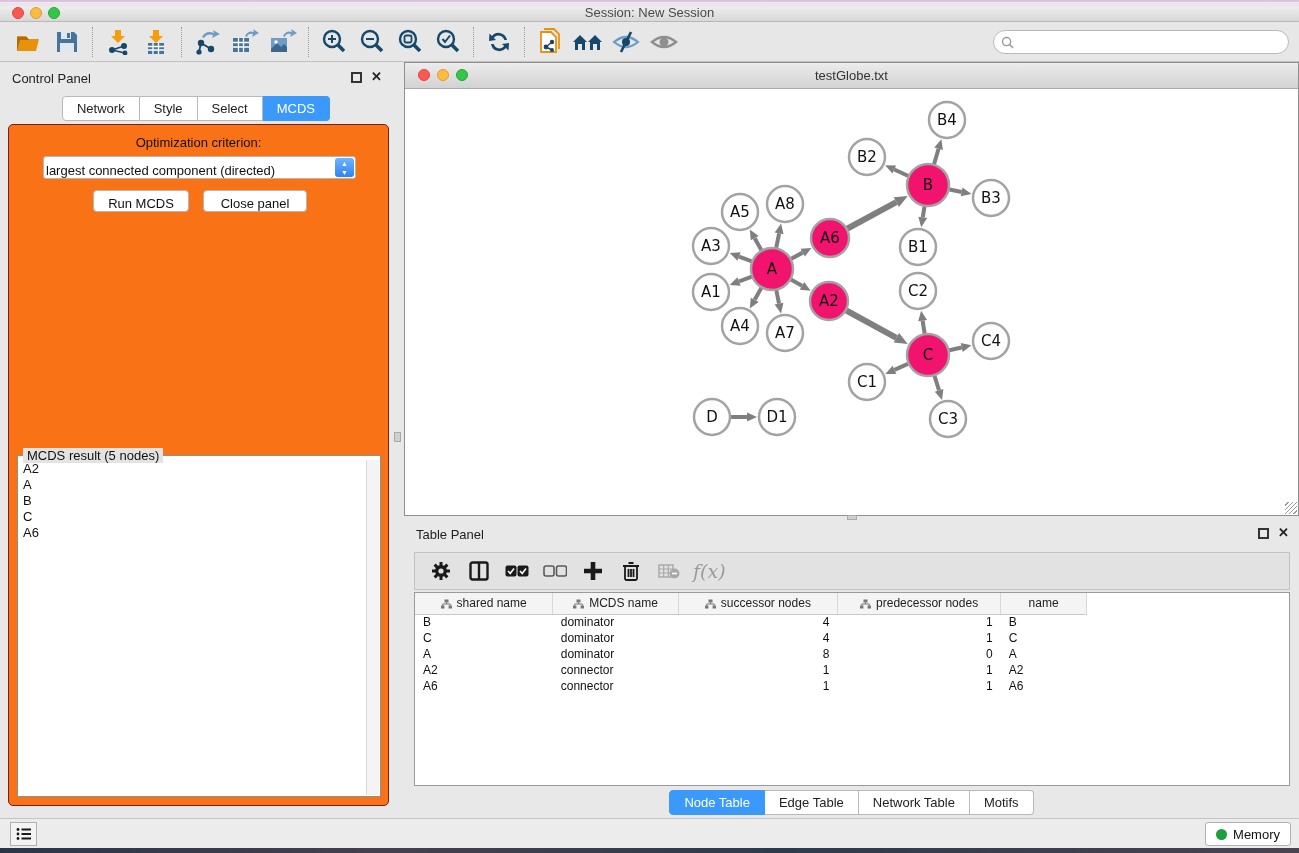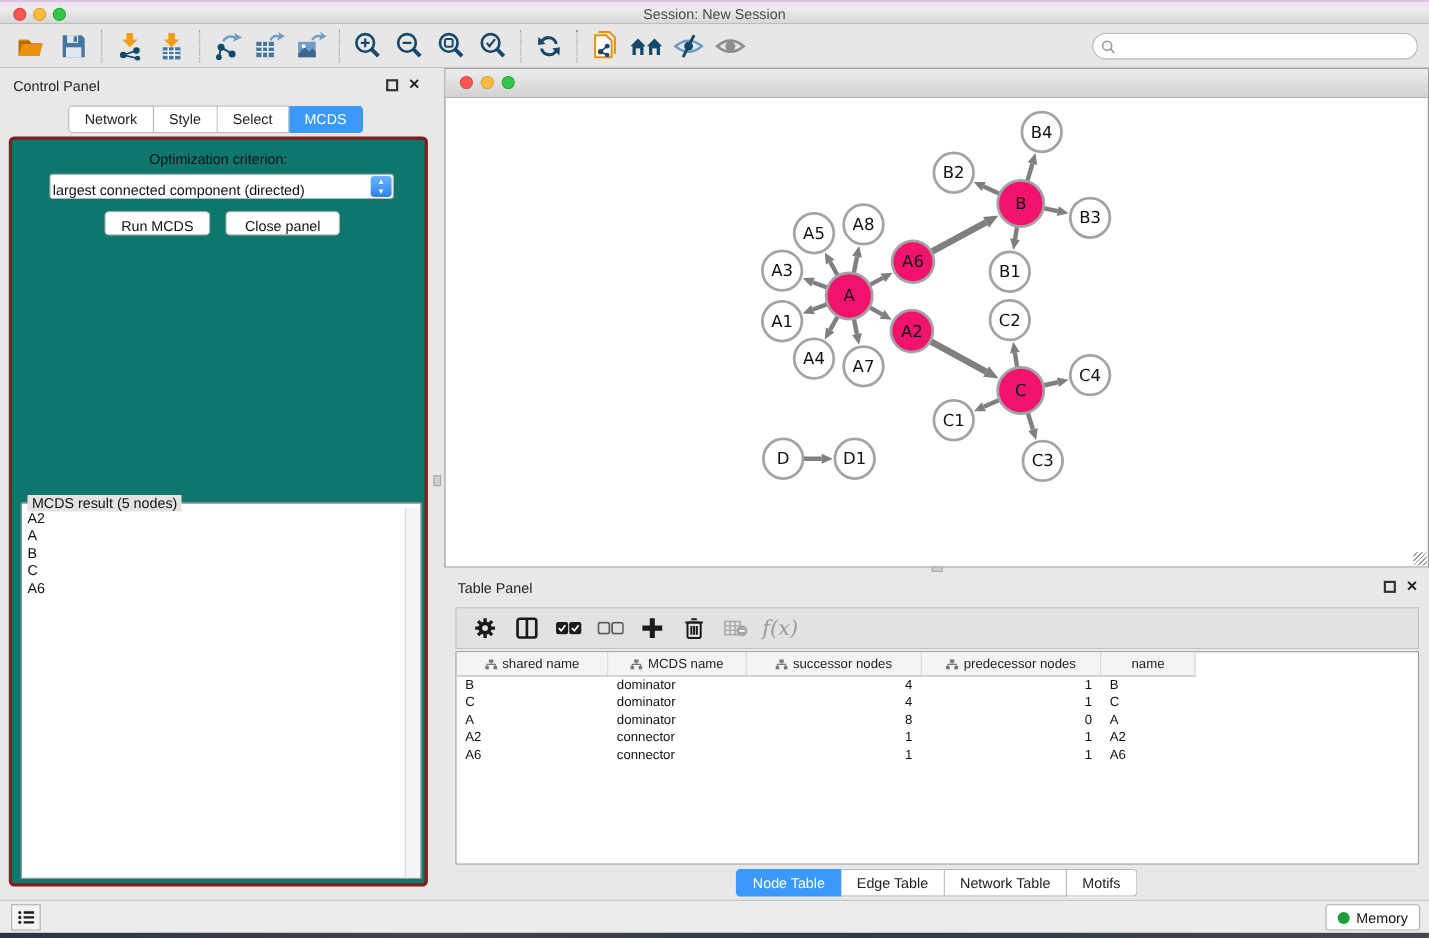--- a/index.html
+++ b/index.html
@@ -30,22 +30,22 @@
   #cp-header .cp-title { position:absolute; left:12px; top:9px; font-size:13px; color:#222; }
   .panel-float { position:absolute; top:10px; width:11px; height:11px; border:2px solid #333; background:transparent; }
   .panel-close { position:absolute; top:7px; font-size:13px; font-weight:bold; color:#222; }
   .segbar { display:flex; justify-content:center; }
   .seg { border:1px solid #b9b9b9; border-left:none; background:#fff; color:#222; font-size:13px;
     padding:4px 14px; cursor:default; }
   .seg:first-child { border-left:1px solid #b9b9b9; border-radius:4px 0 0 4px; }
   .seg:last-child { border-radius:0 4px 4px 0; }
   .seg.active { background:#3b99fc; border-color:#3b99fc; color:#fff; }
   #cp-tabs { position:absolute; left:0; top:34px; width:100%; }
-  #cp-body { position:absolute; left:8px; top:62px; width:381px; height:682px; background:#0f766e;
-    border:3px solid #7f1d1d; border-radius:5px; }
+  #cp-body { position:absolute; left:8px; top:62px; width:381px; height:682px; background:#f97316;
+    border:1px solid #7f1d1d; border-radius:5px; }
   #opt-label { position:absolute; left:0; width:100%; top:10px; text-align:center; font-size:13px; color:#111; }
   #mcds-select { position:absolute; left:34px; top:31px; width:313px; height:23px; background:#fff;
     border:1px solid #b5b5b5; border-radius:3px; font-size:13px; color:#111; display:flex; align-items:flex-end;
     padding-left:2px; }
   #mcds-select .stepper { position:absolute; right:1px; top:1px; width:19px; height:19px; border-radius:3px;
     background:linear-gradient(#6fb5fd,#2f82f0); color:#fff; font-size:7px; line-height:9px; text-align:center;
     display:flex; flex-direction:column; justify-content:center; }
   .cp-btn { position:absolute; top:65px; height:22px; background:#fff; border:1px solid #b5b5b5;
     border-radius:4px; font-size:13px; color:#111; display:flex; align-items:flex-end; justify-content:center; }
   #mcds-result { position:absolute; left:8px; top:330px; width:364px; height:342px; border:1px solid #8f8f8f;
@@ -284,20 +284,21 @@
 </div>
 <div class="splitter-v">
     <div class="grip"></div>
   </div>
 
 <div id="net-window">
   <div id="net-titlebar">
     <span class="tl red" style="left:13px; top:6px"></span>
     <span class="tl yel" style="left:32px; top:6px"></span>
     <span class="tl grn" style="left:51px; top:6px"></span>
+    <div class="title">testGlobe.txt</div>
   </div>
   <svg id="net-canvas" width="893" height="426">
       <line x1="366" y1="180" x2="333.0709185918138" y2="192.4158831539063" stroke="#7f7f7f" stroke-width="4"></line>
       <polygon points="323.71394572787585,195.9439221026042 331.4833010648997,188.20524536513423 334.65853611872785,196.62652094267835" fill="#7f7f7f"></polygon>
       <line x1="366" y1="180" x2="395.96850265305005" y2="196.82442254206322" stroke="#7f7f7f" stroke-width="4"></line>
       <polygon points="404.68834050690486,201.7197701091396 393.7655962478657,200.74834957629787 398.1714090582344,192.90049550782857" fill="#7f7f7f"></polygon>
       <line x1="366" y1="180" x2="333.0709185918138" y2="167.5841168460937" stroke="#7f7f7f" stroke-width="4"></line>
       <polygon points="323.71394572787585,164.0560778973958 334.65853611872785,163.37347905732165 331.4833010648997,171.79475463486577" fill="#7f7f7f"></polygon>
       <line x1="366" y1="180" x2="348.68604270122916" y2="210.84048643843556" stroke="#7f7f7f" stroke-width="4"></line>
       <polygon points="343.79069513415277,219.56032429229037 344.7621156669945,208.6375800332512 352.60996973546384,213.04339284361993" fill="#7f7f7f"></polygon>

